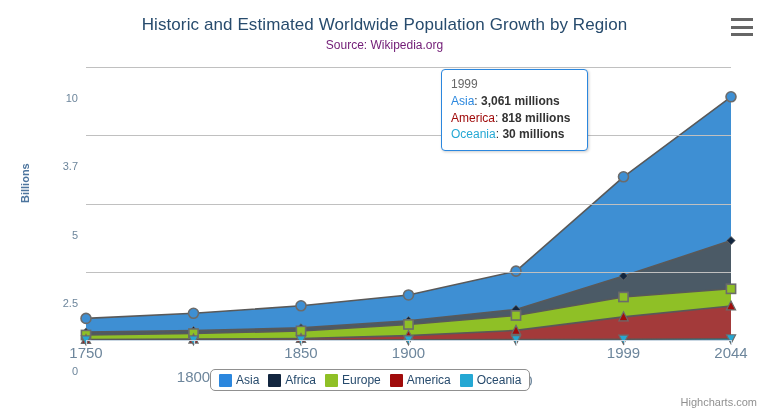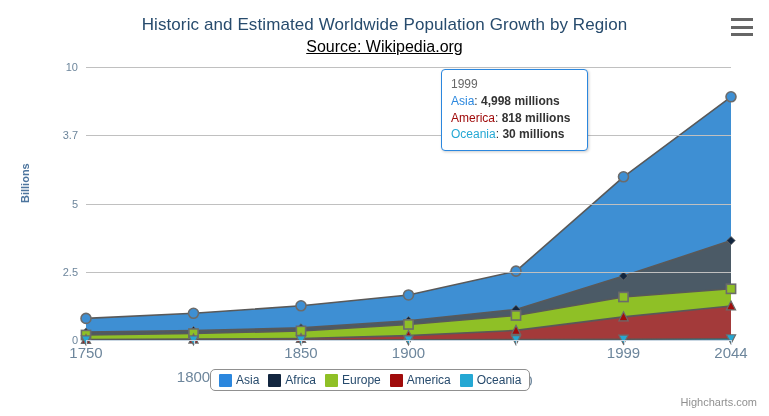--- a/index.html
+++ b/index.html
@@ -16,23 +16,22 @@
   .chart-title{
     position:absolute;left:0;top:15px;width:769px;
     text-align:center;
     font-size:17px;color:#274b6d;
     letter-spacing:.1px;
     white-space:nowrap;
   }
   .chart-subtitle{
     position:absolute;left:0;top:38px;width:769px;
     text-align:center;
-    font-size:16px;color:#000000;
+    font-size:12px;color:#701a75;
     white-space:nowrap;
-    text-decoration:underline;
   }
 
   
   .ctx-btn{
     position:absolute;right:16px;top:18px;
     width:22px;height:18px;
     display:flex;flex-direction:column;justify-content:space-between;
     cursor:pointer;
   }
   .ctx-btn span{display:block;height:3px;width:22px;background:#666666;}
@@ -53,20 +52,21 @@
     position:absolute;left:86px;top:340px;width:645px;height:1px;
     background:#c9d7e3;
   }
 
   
   .ylab{
     position:absolute;right:0;
     font-size:11px;color:#6d869c;
     text-align:right;white-space:nowrap;
     transform:translateY(-50%);
+    margin-top:31px;
   }
   .ylab-wrap{position:absolute;left:30px;top:67px;width:48px;height:273px;}
 
   .ytitle{
     position:absolute;left:19px;top:203px;
     font-size:11px;font-weight:bold;color:#4d759e;
     transform:rotate(-90deg);
     transform-origin:0 0;
     white-space:nowrap;
   }
@@ -316,21 +316,21 @@
       <div class="xlab" style="left: 215px;">1850</div>
       <div class="xlab" style="left: 322.5px;">1900</div>
       <div class="xlab" style="left: 430px; margin-top: 28px;">1950</div>
       <div class="xlab" style="left: 537.5px;">1999</div>
       <div class="xlab" style="left: 645px;">2044</div>
     </div>
 
   <div class="tooltip">
     <div class="tt-header">1999</div>
     <div id="tt-rows">
-        <div class="tt-row"><span class="tt-name" style="color: rgb(43, 135, 222);">Asia</span>: <span class="tt-val">4,998 millions</span></div>
+        <div class="tt-row"><span class="tt-name" style="color: rgb(43, 135, 222);">Asia</span>: <span class="tt-val">3,061 millions</span></div>
         <div class="tt-row"><span class="tt-name" style="color: rgb(160, 11, 11);">America</span>: <span class="tt-val">818 millions</span></div>
         <div class="tt-row"><span class="tt-name" style="color: rgb(37, 168, 212);">Oceania</span>: <span class="tt-val">30 millions</span></div>
       </div>
   </div>
 
   <div class="legend" id="legend">
       <div class="legend-item">
         <span class="legend-swatch" style="background: rgb(43, 135, 222);"></span>
         <span class="legend-label">Asia</span>
       </div>

